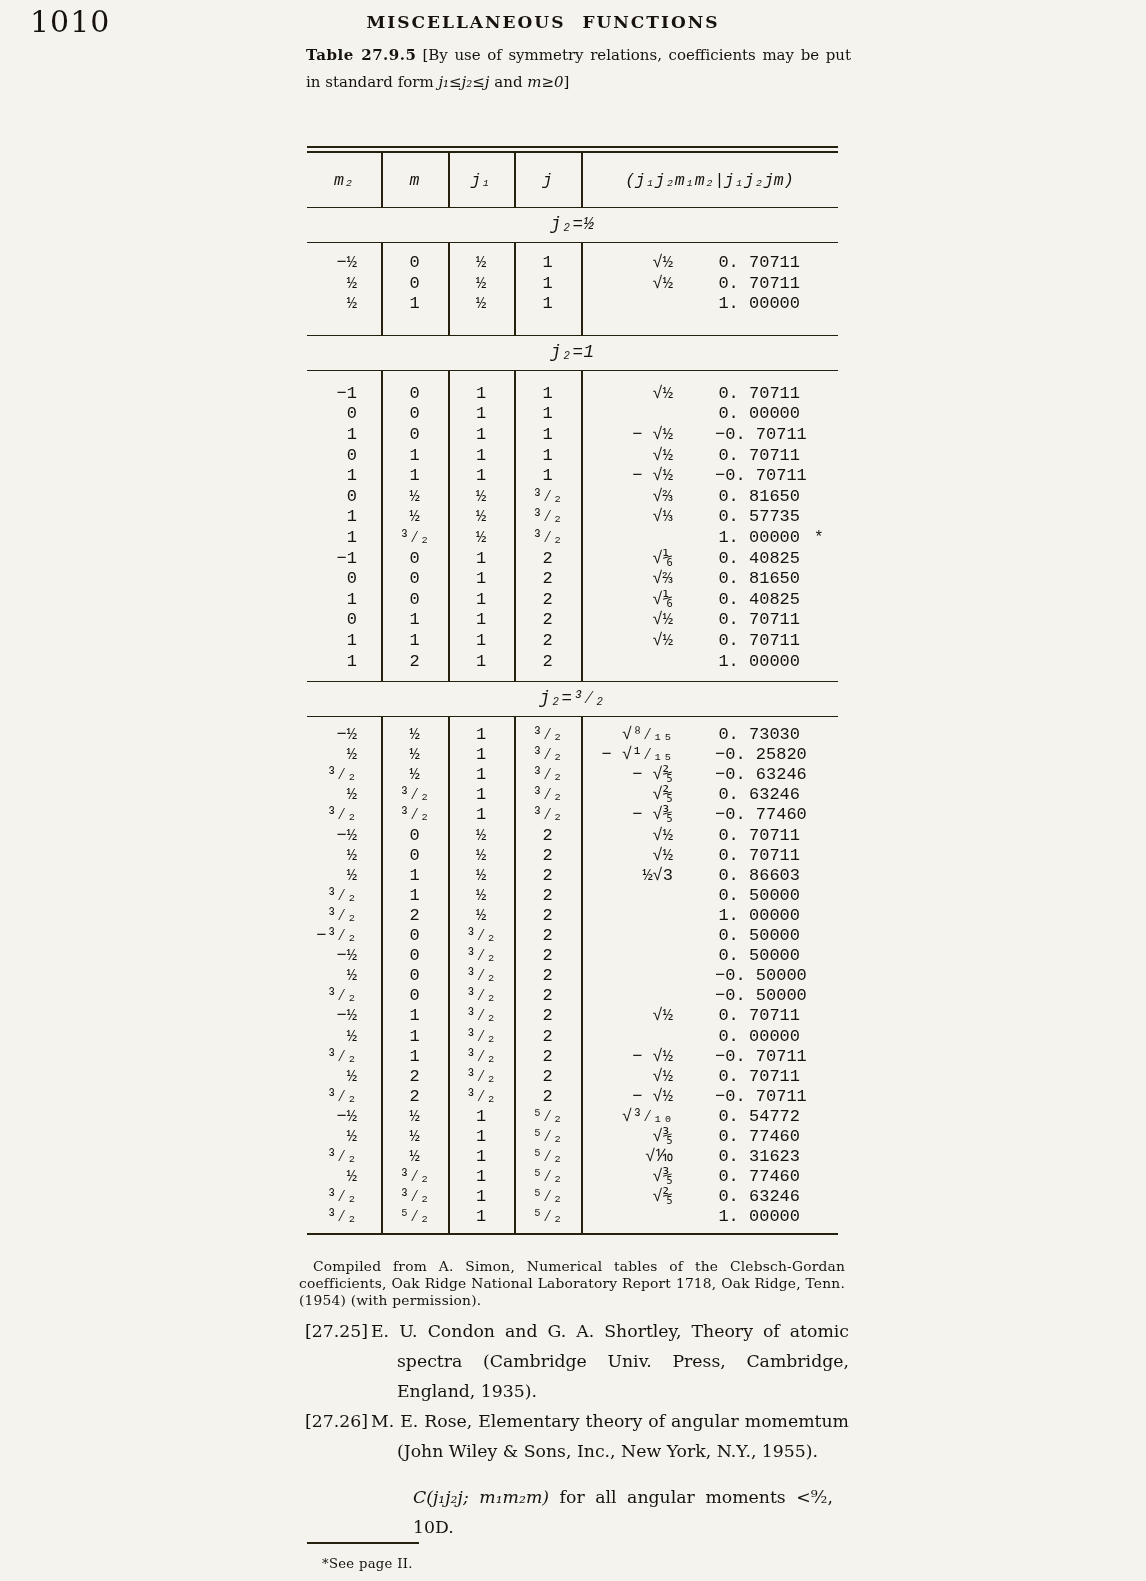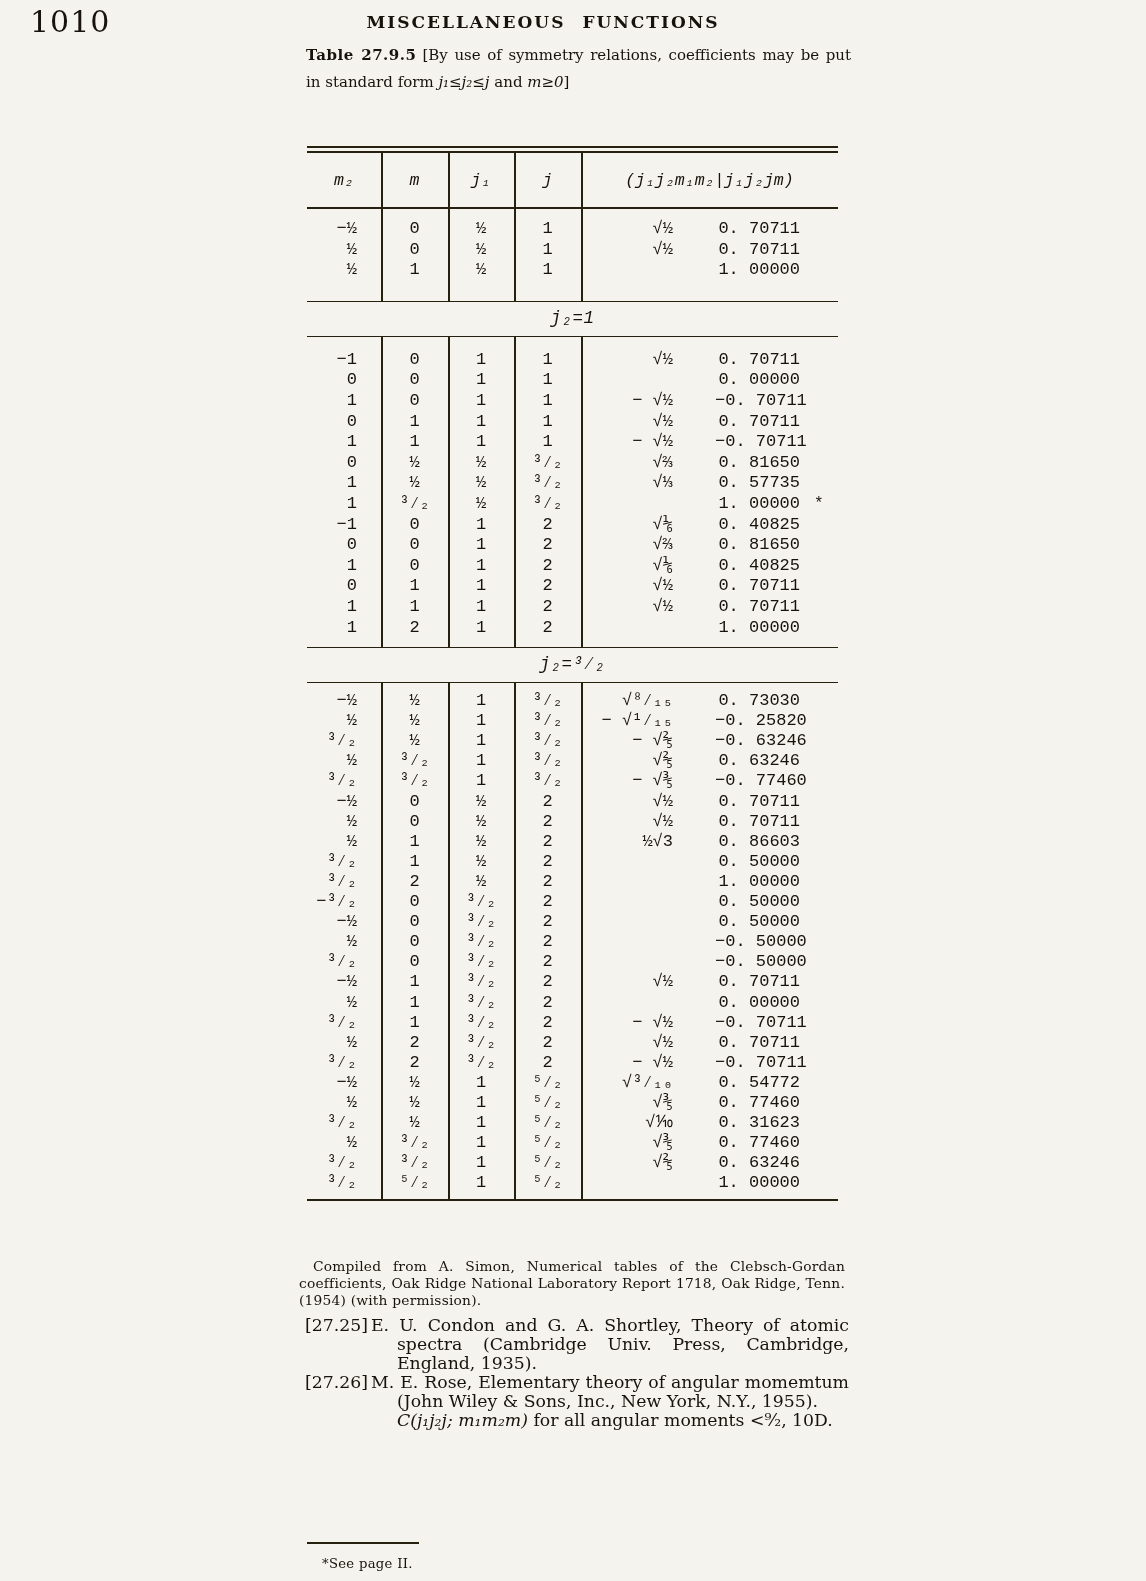--- a/index.html
+++ b/index.html
@@ -64,25 +64,25 @@
   .c-note{text-align:left;font-size:16px;}
 
   
   .source-note{
     position:absolute;left:299px;top:1258px;width:546px;
     font-size:13.8px;line-height:17.2px;text-align:justify;
     text-indent:14px;letter-spacing:.2px;
   }
   .refs{
     position:absolute;left:305px;top:1316px;width:544px;
-    font-size:17.3px;line-height:19px;text-align:justify;
+    font-size:17.3px;line-height:30px;text-align:justify;
   }
   .ref{padding-left:92px;text-indent:-92px;margin:0;}
   .ref-label{display:inline-block;width:66px;text-indent:0;}
-  .ref-extra{padding-left:92px;margin:0;}
+  .ref-extra{padding-left:92px;margin:16px;}
   .ref-extra i{font-style:italic;}
   .footnote-rule{
     position:absolute;left:307px;top:1542px;width:112px;
     border-top:2px solid #26200f;height:0;
   }
   .pg-footnote{
     position:absolute;left:322px;top:1556px;font-size:13.2px;letter-spacing:.3px;
   }
 </style>
 </head>
@@ -102,20 +102,21 @@
     <span class="vline v3"></span>
     <span class="vline v4"></span>
     <i class="hc">m₂</i>
     <i class="hc">m</i>
     <i class="hc">j₁</i>
     <i class="hc">j</i>
     <i class="hc">(j₁j₂m₁m₂|j₁j₂jm)</i>
   </div>
   <div class="hrule"></div>
 
+  <div class="stitle">j₂=½</div>
   <div class="hrule"></div>
   <div class="rows rows-a">
     <span class="vline v1"></span>
     <span class="vline v2"></span>
     <span class="vline v3"></span>
     <span class="vline v4"></span>
   <div class="trow">
         <span class="c c-m2">−½</span>
         <span class="c c-m">0</span>
         <span class="c c-j1">½</span>

